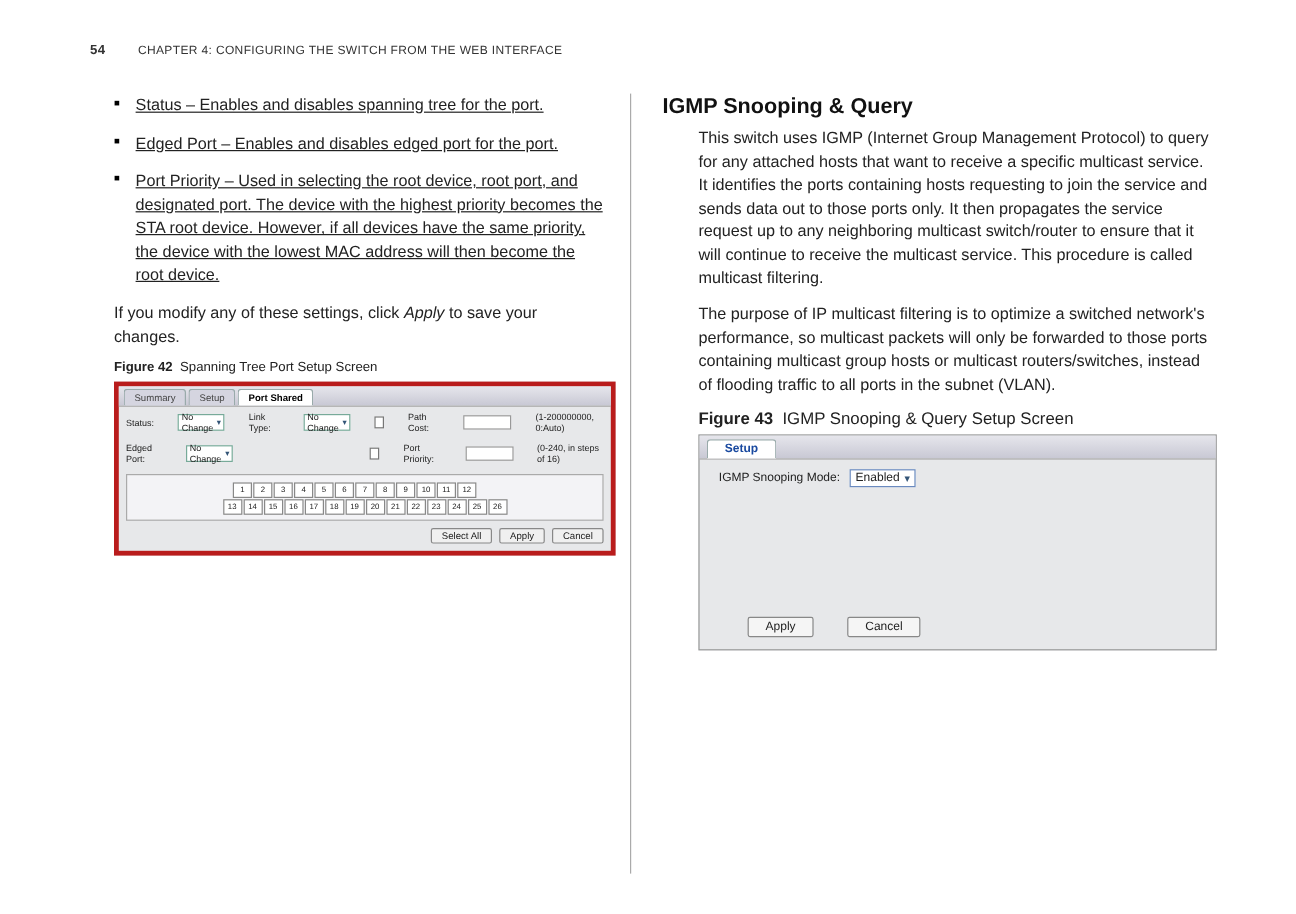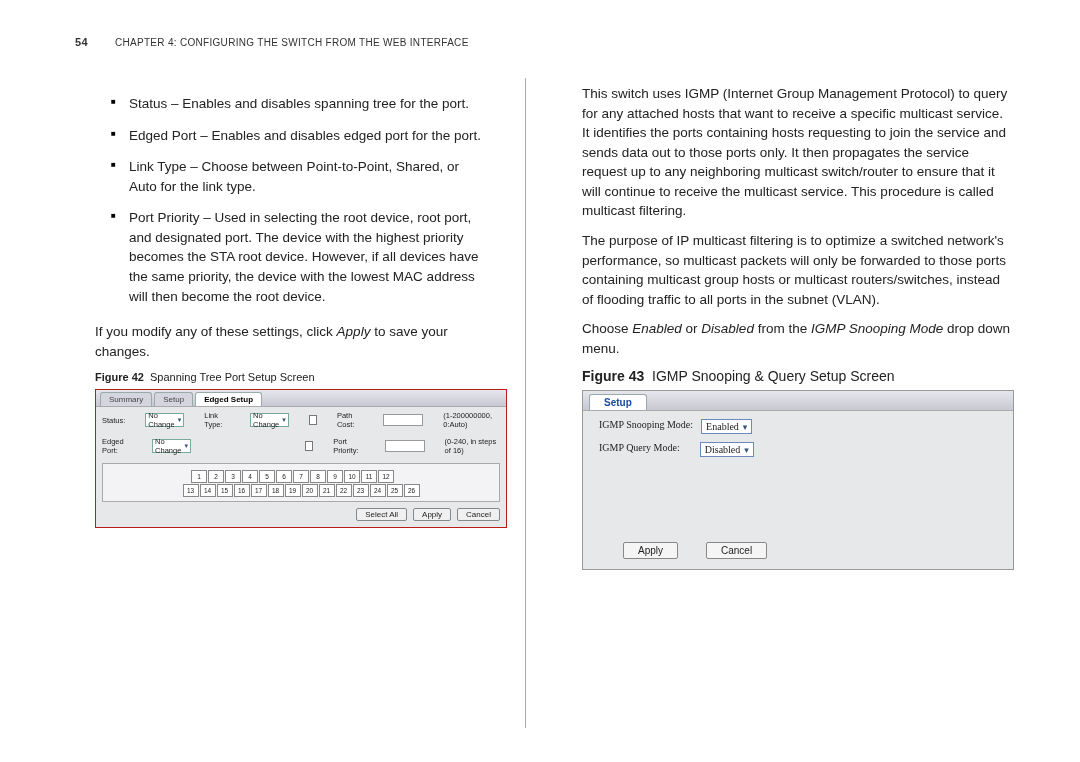--- a/index.html
+++ b/index.html
@@ -45,21 +45,22 @@
     align-self: stretch;
     min-height: 650px;
   }
   .col-right {
     width: 460px;
     padding-left: 16px;
   }
   ul.bullets {
     list-style: none;
     padding: 0 0 0 20px;
-    margin: 16px;
+    margin: 0;
+    text-decoration: underline;
   }
   ul.bullets li {
     position: relative;
     padding-left: 18px;
     font-size: 13.5px;
     line-height: 1.45;
     margin-bottom: 12px;
     color: #222;
   }
   ul.bullets li::before {
@@ -92,21 +93,21 @@
   h2.section {
     font-size: 18px;
     font-weight: 700;
     margin: 0 0 6px 0;
     color: #111;
   }
   i { font-style: italic; }
 
   
   .screenshot42 {
-    border: 1px solid #b91c1c;
+    border: 4px solid #b91c1c;
     background: #e7e8ea;
     font-family: Tahoma, Arial, sans-serif;
     font-size: 8px;
     width: 410px;
     margin-left: 20px;
   }
   .tabbar42 {
     background: linear-gradient(#e6e6ec, #c8c8d4);
     display: flex;
     padding: 2px 4px 0 4px;
@@ -207,23 +208,22 @@
     padding: 2px 14px;
     border:1px solid #9aa;
     border-bottom:none;
     background:#fff;
     border-radius:3px 3px 0 0;
     color:#1a4aa0;
     font-weight:bold;
   }
   .row43 {
     padding: 8px 16px 0 16px;
-    display:flex; align-items:flex-start; gap:8px;
+    display:flex; align-items:center; gap:8px;
     font-size:10px;
-    font-family:Liberation Serif, serif;
   }
   .sel43 {
     border:1px solid #6a8abf;
     background:#fff;
     padding:1px 4px;
     display:inline-flex; align-items:center;
     font-size:10px;
   }
   .sel43::after {
     content:"▾"; color:#357; margin-left:4px; font-size:9px;
@@ -247,35 +247,34 @@
     <span class="pgnum">54</span>
     <span>CHAPTER 4: CONFIGURING THE SWITCH FROM THE WEB INTERFACE</span>
   </div>
 
   <div class="cols">
 
     <div class="col-left">
       <ul class="bullets">
         <li>Status – Enables and disables spanning tree for the port.</li>
         <li>Edged Port – Enables and disables edged port for the port.</li>
-        <li>Link Type – Choose between Point-to-Point, Shared, or Auto for the link type.</li>
         <li>Port Priority – Used in selecting the root device, root port, and designated port. The device with the highest priority becomes the STA root device. However, if all devices have the same priority, the device with the lowest MAC address will then become the root device.</li>
       </ul>
       <p class="body">
         <span>If you modify any of these settings, click </span><i>Apply</i><span> to save your changes.</span>
       </p>
       <div class="fig-label">
         <b>Figure 42</b>&nbsp;&nbsp;<span>Spanning Tree Port Setup Screen</span>
       </div>
 
       <div class="screenshot42">
         <div class="tabbar42">
           <div class="tab42">Summary</div>
           <div class="tab42">Setup</div>
-          <div class="tab42 active">Edged Setup</div>
+          <div class="tab42 active">Port Shared</div>
         </div>
         <div class="formrow42">
           <span>Status:</span>
           <span class="sel42">No Change</span>
           <span>Link Type:</span>
           <span class="sel42">No Change</span>
           <span class="cb42"></span>
           <span>Path Cost:</span>
           <span class="inp42"></span>
           <span>(1-200000000, 0:Auto)</span>
@@ -325,41 +324,34 @@
           <div class="btn42">Select All</div>
           <div class="btn42">Apply</div>
           <div class="btn42">Cancel</div>
         </div>
       </div>
     </div>
 
     <div class="divider"></div>
 
     <div class="col-right">
+      <h2 class="section">IGMP Snooping &amp; Query</h2>
       <p class="body-r">This switch uses IGMP (Internet Group Management Protocol) to query for any attached hosts that want to receive a specific multicast service. It identifies the ports containing hosts requesting to join the service and sends data out to those ports only. It then propagates the service request up to any neighboring multicast switch/router to ensure that it will continue to receive the multicast service. This procedure is called multicast filtering.</p>
       <p class="body-r">The purpose of IP multicast filtering is to optimize a switched network's performance, so multicast packets will only be forwarded to those ports containing multicast group hosts or multicast routers/switches, instead of flooding traffic to all ports in the subnet (VLAN).</p>
-      <p class="body-r">
-        <span>Choose </span><i>Enabled</i><span> or </span><i>Disabled</i><span> from the </span><i>IGMP Snooping Mode</i><span> drop down menu.</span>
-      </p>
       <div class="fig-label-r">
         <b>Figure 43</b>&nbsp;&nbsp;<span>IGMP Snooping &amp; Query Setup Screen</span>
       </div>
 
       <div class="screenshot43">
         <div class="tabbar43">
           <span class="tab43">Setup</span>
         </div>
         <div class="row43">
           <span>IGMP Snooping Mode:</span>
           <span class="sel43">Enabled</span>
-        </div>
-        <div class="row43">
-          <span>IGMP Query Mode:</span>
-          <span style="width:4px"></span>
-          <span class="sel43">Disabled</span>
         </div>
         <div class="btnrow43">
           <div class="btn43">Apply</div>
           <div class="btn43">Cancel</div>
         </div>
       </div>
     </div>
   </div>
 </div>
 

